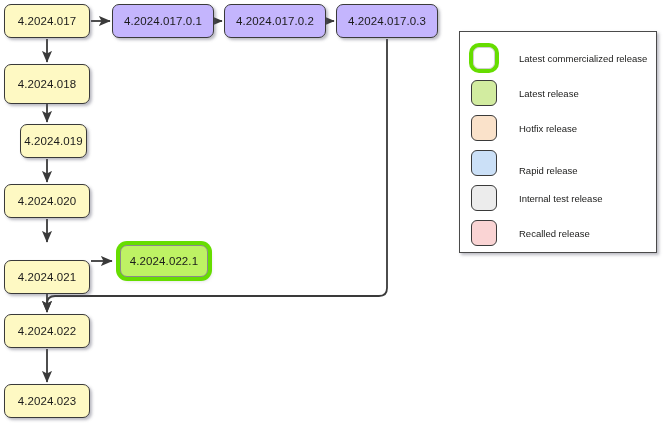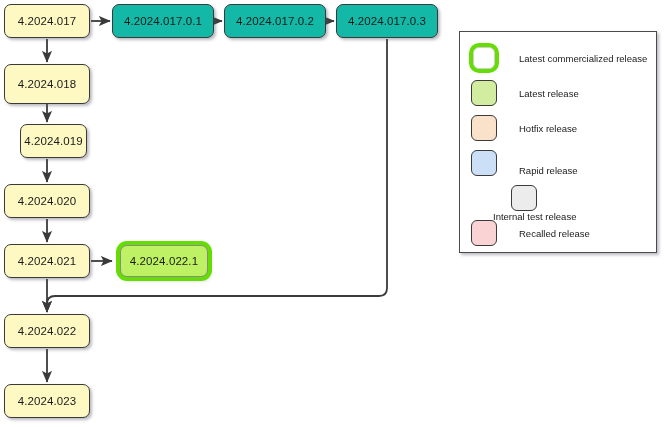--- a/index.html
+++ b/index.html
@@ -45,21 +45,21 @@
     display: flex;
     align-items: center;
     justify-content: center;
     font-size: 11.5px;
     color: #1a1a1a;
     letter-spacing: 0.1px;
     box-shadow: 2px 2px 3px rgba(90, 90, 110, 0.42);
     white-space: nowrap;
   }
   .node.story   { background: #fef9c3; }
-  .node.rapid   { background: #14b8a6; }
+  .node.rapid   { background: #c4b5fd; }
   .node.hotfix  { background: #bef264; align-items: center; }
 
   
   .node.latest {
     border: 1.5px solid #8a8a8a;
     box-shadow: 0 0 0 4px #66dd00, 2px 3px 4px rgba(90, 90, 110, 0.40);
   }
 
   
   #legend {
@@ -149,21 +149,21 @@
   </div>
 
   <div class="node story" style="left:20px; top:124px; width:67px; height:34px;justify-content:center;">
     <span>4.2024.019</span>
   </div>
 
   <div class="node story" style="left:4px; top:184px; width:86px; height:34px;">
     <span>4.2024.020</span>
   </div>
 
-  <div class="node story" style="left:4px; top:244px; width:86px; height:34px;">
+  <div class="node story" style="left:4px; top:260px; width:86px; height:34px;">
     <span>4.2024.021</span>
   </div>
 
   <div class="node hotfix latest" style="left:120px; top:245px; width:88px; height:32px;">
     <span>4.2024.022.1</span>
   </div>
 
   <div class="node story" style="left:4px; top:314px; width:86px; height:34px;">
     <span>4.2024.022</span>
   </div>
@@ -187,21 +187,21 @@
     <div class="legend-row" style="top:83px;">
       <span class="legend-swatch" style="background:#fae2ca;"></span>
       <span class="legend-label">Hotfix release</span>
     </div>
 
     <div class="legend-row" style="top:118px;align-items:flex-end;">
       <span class="legend-swatch" style="background:#cbe0f7;"></span>
       <span class="legend-label">Rapid release</span>
     </div>
 
-    <div class="legend-row" style="top:153px;flex-direction:column;">
+    <div class="legend-row" style="top:153px;">
       <span class="legend-swatch" style="background:#ececec;"></span>
       <span class="legend-label">Internal test release</span>
     </div>
 
     <div class="legend-row" style="top:188px;">
       <span class="legend-swatch" style="background:#fad4d4;"></span>
       <span class="legend-label">Recalled release</span>
     </div>
 
   </div>

